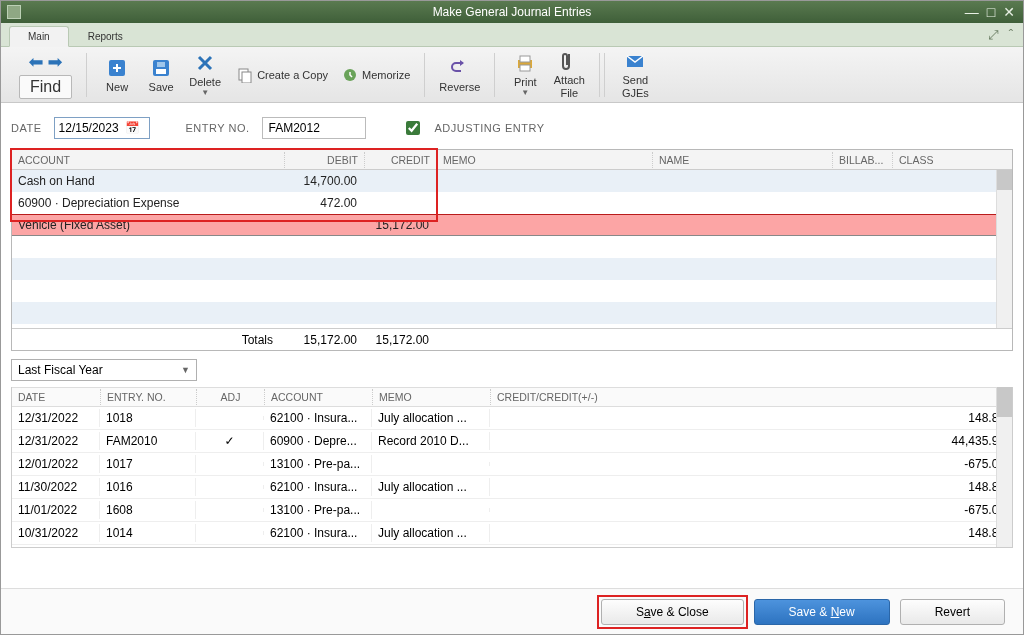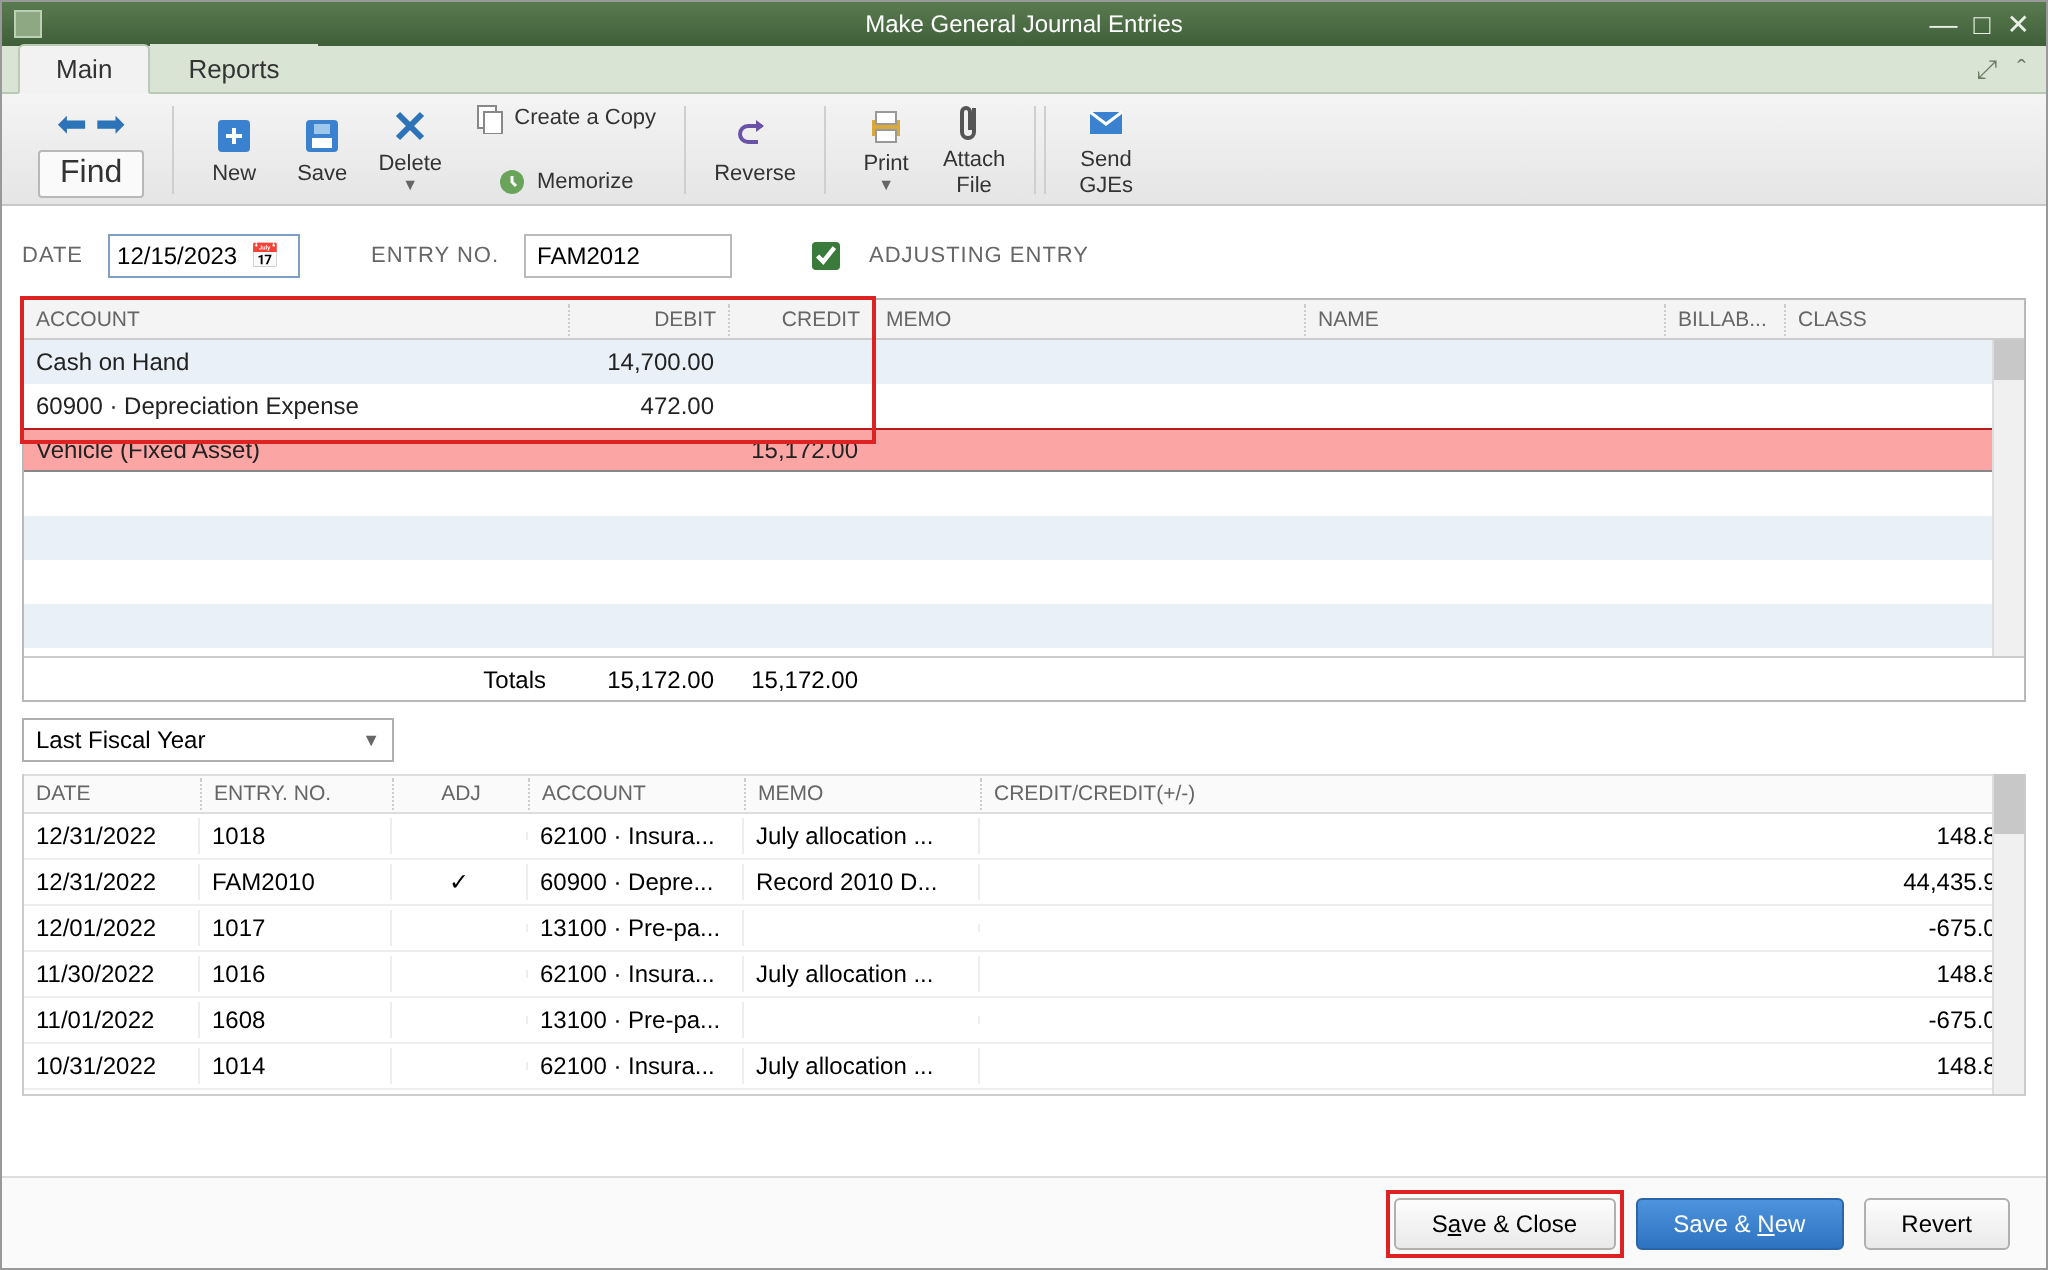--- a/index.html
+++ b/index.html
@@ -4,21 +4,21 @@
 <style>
   * { box-sizing: border-box; font-family: Tahoma, Arial, sans-serif; }
   body { margin: 0; background: #f0f0f0; width: 1024px; height: 635px; overflow: hidden; }
   .window { width: 1024px; height: 635px; background: #fff; display: flex; flex-direction: column; border: 1px solid #999; }
   .titlebar { height: 22px; background: linear-gradient(#5a7a50, #3f5f39); color: #fff; display: flex; align-items: center; font-size: 12px; position: relative; }
   .titlebar .title { position: absolute; left: 50%; transform: translateX(-50%); }
   .titlebar .sys-icon { width: 14px; height: 14px; margin: 0 6px; background: #8fa884; border: 1px solid #bcd0b5; }
   .win-controls { margin-left: auto; display: flex; align-items: center; gap: 8px; padding-right: 8px; }
   .win-controls span { font-size: 14px; cursor: default; color: #e8f0e4; }
   .tabbar { height: 24px; background: #d9e4d5; border-bottom: 1px solid #b9c9b4; display: flex; align-items: flex-end; padding-left: 8px; gap: 0; position: relative; }
-  .tab { padding: 4px 18px; font-size: 13px; color: #333; background: #d9e4d5; border: 1px solid transparent; border-bottom: none; cursor: default; }
+  .tab { padding: 4px 18px; font-size: 10px; color: #333; background: #d9e4d5; border: 1px solid transparent; border-bottom: none; cursor: default; }
   .tab.active { background: #f2f2f2; border: 1px solid #b9c9b4; border-bottom: 1px solid #f2f2f2; margin-bottom: -1px; border-radius: 3px 3px 0 0; }
   .tabbar-right { position: absolute; right: 10px; top: 4px; display: flex; gap: 10px; color: #6a7d63; font-size: 13px; }
   .toolbar { height: 56px; background: linear-gradient(#f4f4f4, #e5e5e5); border-bottom: 1px solid #c8c8c8; display: flex; align-items: center; padding: 2px 6px; gap: 0; }
   .tool-group { display: flex; align-items: center; height: 100%; padding: 0 6px; }
   .tool-sep { width: 1px; height: 44px; background: #cfcfcf; margin: 0 2px; }
   .tool-btn { display: flex; flex-direction: column; align-items: center; justify-content: center; min-width: 44px; padding: 2px 6px; font-size: 11px; color: #333; cursor: default; }
   .tool-btn .ic { width: 22px; height: 22px; margin-bottom: 2px; display: flex; align-items: center; justify-content: center; }
   .arrow-nav { display: flex; gap: 4px; }
   .arrow-nav span { font-size: 18px; color: #2c73b8; }
   .find-box { border: 1px solid #b8b8b8; border-radius: 2px; padding: 2px 10px; font-size: 16px; background: #fafafa; margin-top: 2px; }
@@ -58,21 +58,21 @@
   .lc-entry { width: 96px; }
   .lc-adj { width: 68px; text-align: center; }
   .lc-acct { width: 108px; }
   .lc-memo { width: 118px; }
   .lc-dc { flex: 1; text-align: right; padding-right: 26px; }
   .list-body { height: 140px; overflow: hidden; position: relative; }
   .lrow { display: flex; height: 23px; align-items: center; font-size: 12px; border-bottom: 1px solid #eee; }
   .lrow > div { padding: 2px 6px; overflow: hidden; white-space: nowrap; text-overflow: ellipsis; border-right: 1px solid #eee; }
   .list-scroll { position: absolute; right: 0; top: 0; bottom: 0; width: 16px; background: #f0f0f0; border-left: 1px solid #ddd; }
   .footer { margin-top: auto; height: 46px; border-top: 1px solid #ddd; display: flex; align-items: center; justify-content: flex-end; gap: 10px; padding: 0 18px; background: #fafafa; }
-  .btn { height: 26px; padding: 0 18px; font-size: 12px; border: 1px solid #b0b0b0; border-radius: 3px; background: linear-gradient(#fdfdfd, #e9e9e9); cursor: default; }
+  .btn { height: 26px; padding: 0 34px; font-size: 12px; border: 1px solid #b0b0b0; border-radius: 3px; background: linear-gradient(#fdfdfd, #e9e9e9); cursor: default; }
   .btn.primary { background: linear-gradient(#4d93dd, #2d73c0); color: #fff; border-color: #2a66a8; }
   .btn .u { text-decoration: underline; }
   svg { display: block; }
 </style>
 </head>
 <body>
 
 <div class="window">
 
   <div class="titlebar">
@@ -127,21 +127,21 @@
       </div>
       <div class="tool-btn">
         <div class="ic">
           <svg width="22" height="22">
               <path d="M5 5l12 12M17 5L5 17" stroke="#2c73b8" stroke-width="3"></path>
             </svg>
         </div>
         <span>Delete</span>
         <span style="font-size:8px;color:#666">▼</span>
       </div>
-      <div style="display:flex;flex-direction:column;gap:12px;padding-left:4px">
+      <div style="display:flex;flex-direction:row;gap:2px;padding-left:4px">
         <div class="tool-btn" style="flex-direction:row;min-width:auto;gap:4px">
           <svg width="16" height="16">
               <rect x="2" y="2" width="9" height="11" fill="#fff" stroke="#888"></rect>
               <rect x="5" y="5" width="9" height="11" fill="#fff" stroke="#888"></rect>
             </svg>
           <span>Create a Copy</span>
         </div>
         <div class="tool-btn" style="flex-direction:row;min-width:auto;gap:4px">
           <svg width="16" height="16">
               <circle cx="8" cy="8" r="6" fill="#6aa35a"></circle>

